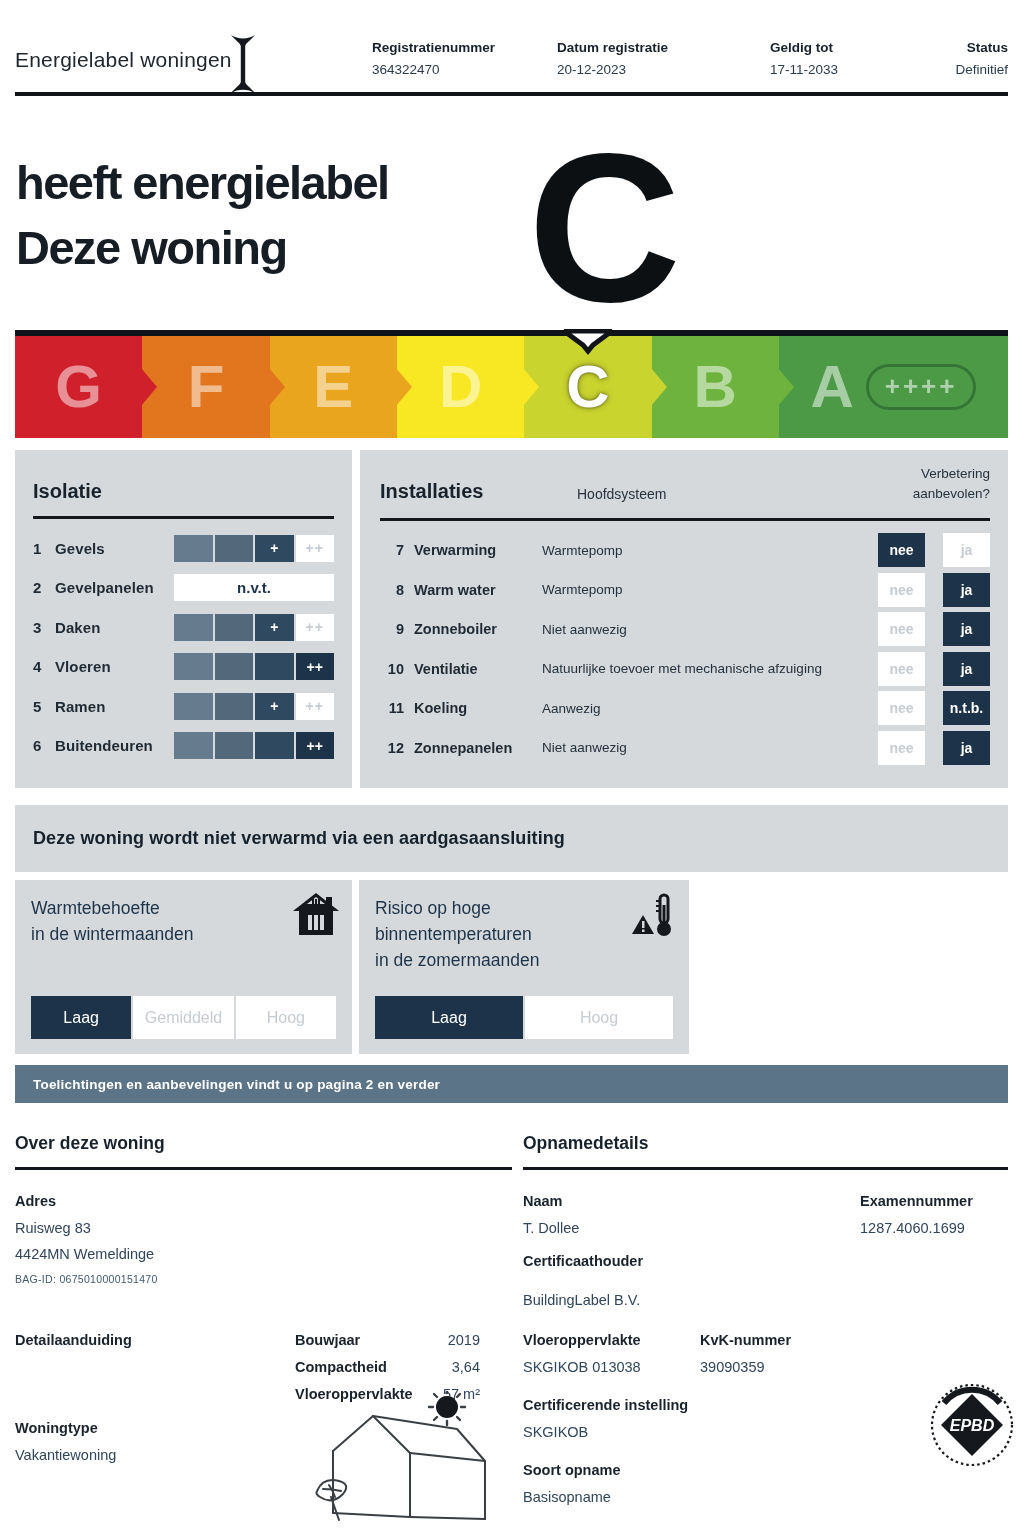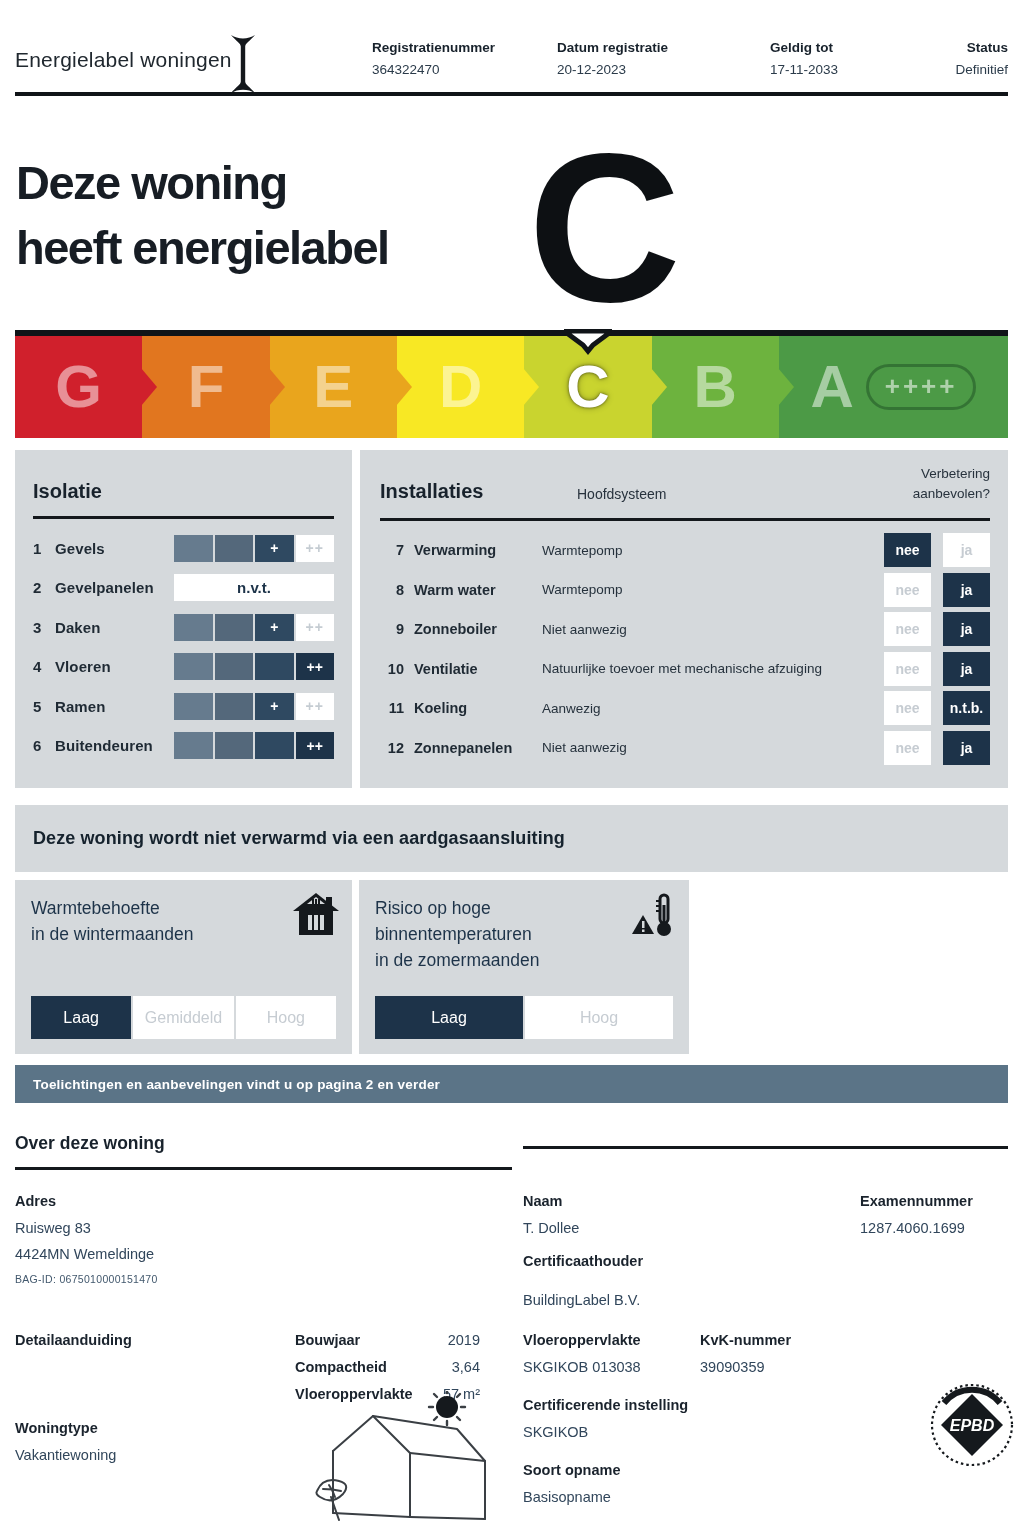--- a/index.html
+++ b/index.html
@@ -53,21 +53,21 @@
   .iso-track.na{background:#fff;align-items:center;justify-content:center;font-weight:bold;font-size:15px;color:#1d3349}
   .cell{flex:1;height:27px;background:#fff;display:flex;align-items:center;justify-content:center;
         font-weight:bold;font-size:14px;color:#fff}
   .cell.muted{color:#c5ccd2;letter-spacing:1px}
 
   .ins-rows{margin-top:15px}
   .ins-row{display:flex;align-items:center;height:28px;margin-bottom:11.5px}
   .ins-num{width:24px;text-align:right;margin-right:10px;font-weight:bold;font-size:14.5px;color:#1f2a34}
   .ins-label{width:128px;font-weight:bold;font-size:14.5px;color:#1f2a34}
   .ins-system{flex:1;font-size:13.5px;color:#25313c}
-  .toggle{display:flex;gap:12px}
+  .toggle{display:flex;gap:18px}
   .tbtn{min-width:47px;height:34px;padding:0 6px;background:#fff;display:flex;align-items:center;justify-content:center;
         font-weight:bold;font-size:14px;color:#c6ccd2}
   .tbtn.on{background:#1d3349;color:#fff}
 
   
   #gas{position:absolute;left:15px;top:805px;width:993px;height:67px;background:#d5d9dc;display:flex;align-items:center;
        padding-left:18px;font-size:18px;font-weight:bold;color:#15222d;letter-spacing:.1px}
 
   
   #boxes{position:absolute;left:15px;top:880px;width:993px;height:174px;display:grid;grid-template-columns:337px 330px 1fr;gap:7px}
@@ -122,22 +122,22 @@
     <div class="hv">17-11-2033</div>
   </div>
   <div class="hfield" id="hf3">
     <div class="hl">Status</div>
     <div class="hv">Definitief</div>
   </div>
 </div>
 <div id="header-rule"></div>
 
 <div id="hero-title">
+  <div>heeft energielabel</div>
   <div>Deze woning</div>
-  <div>heeft energielabel</div>
 </div>
 <div id="hero-label">C</div>
 
 <div id="scale">
   <div id="scale-strip"></div>
   <div id="scale-row">
       <div class="seg" style="background: rgb(208, 32, 44);">
         <span class="seg-letter">G</span>
       </div>
       <div class="seg" style="background: rgb(225, 118, 31);">
@@ -410,20 +410,21 @@
           <line x1="162" y1="26" x2="165" y2="29"></line>
           <line x1="165" y1="3" x2="162" y2="6"></line>
           <line x1="142" y1="26" x2="139" y2="29"></line>
         </g>
       </g>
     </svg>
   </span>
 </div>
 
 <div id="opname" class="bottom-col">
+  <div class="sec-title">Opnamedetails</div>
   <div class="sec-rule"></div>
 
   <span class="lbl" style="top:60px">Naam</span>
   <span class="val" style="top:87px">T. Dollee</span>
   <span class="lbl" style="top:60px;left:337px">Examennummer</span>
   <span class="val" style="top:87px;left:337px">1287.4060.1699</span>
 
   <span class="lbl" style="top:120px">Certificaathouder</span>
   <span class="val" style="top:159px">BuildingLabel B.V.</span>
 

